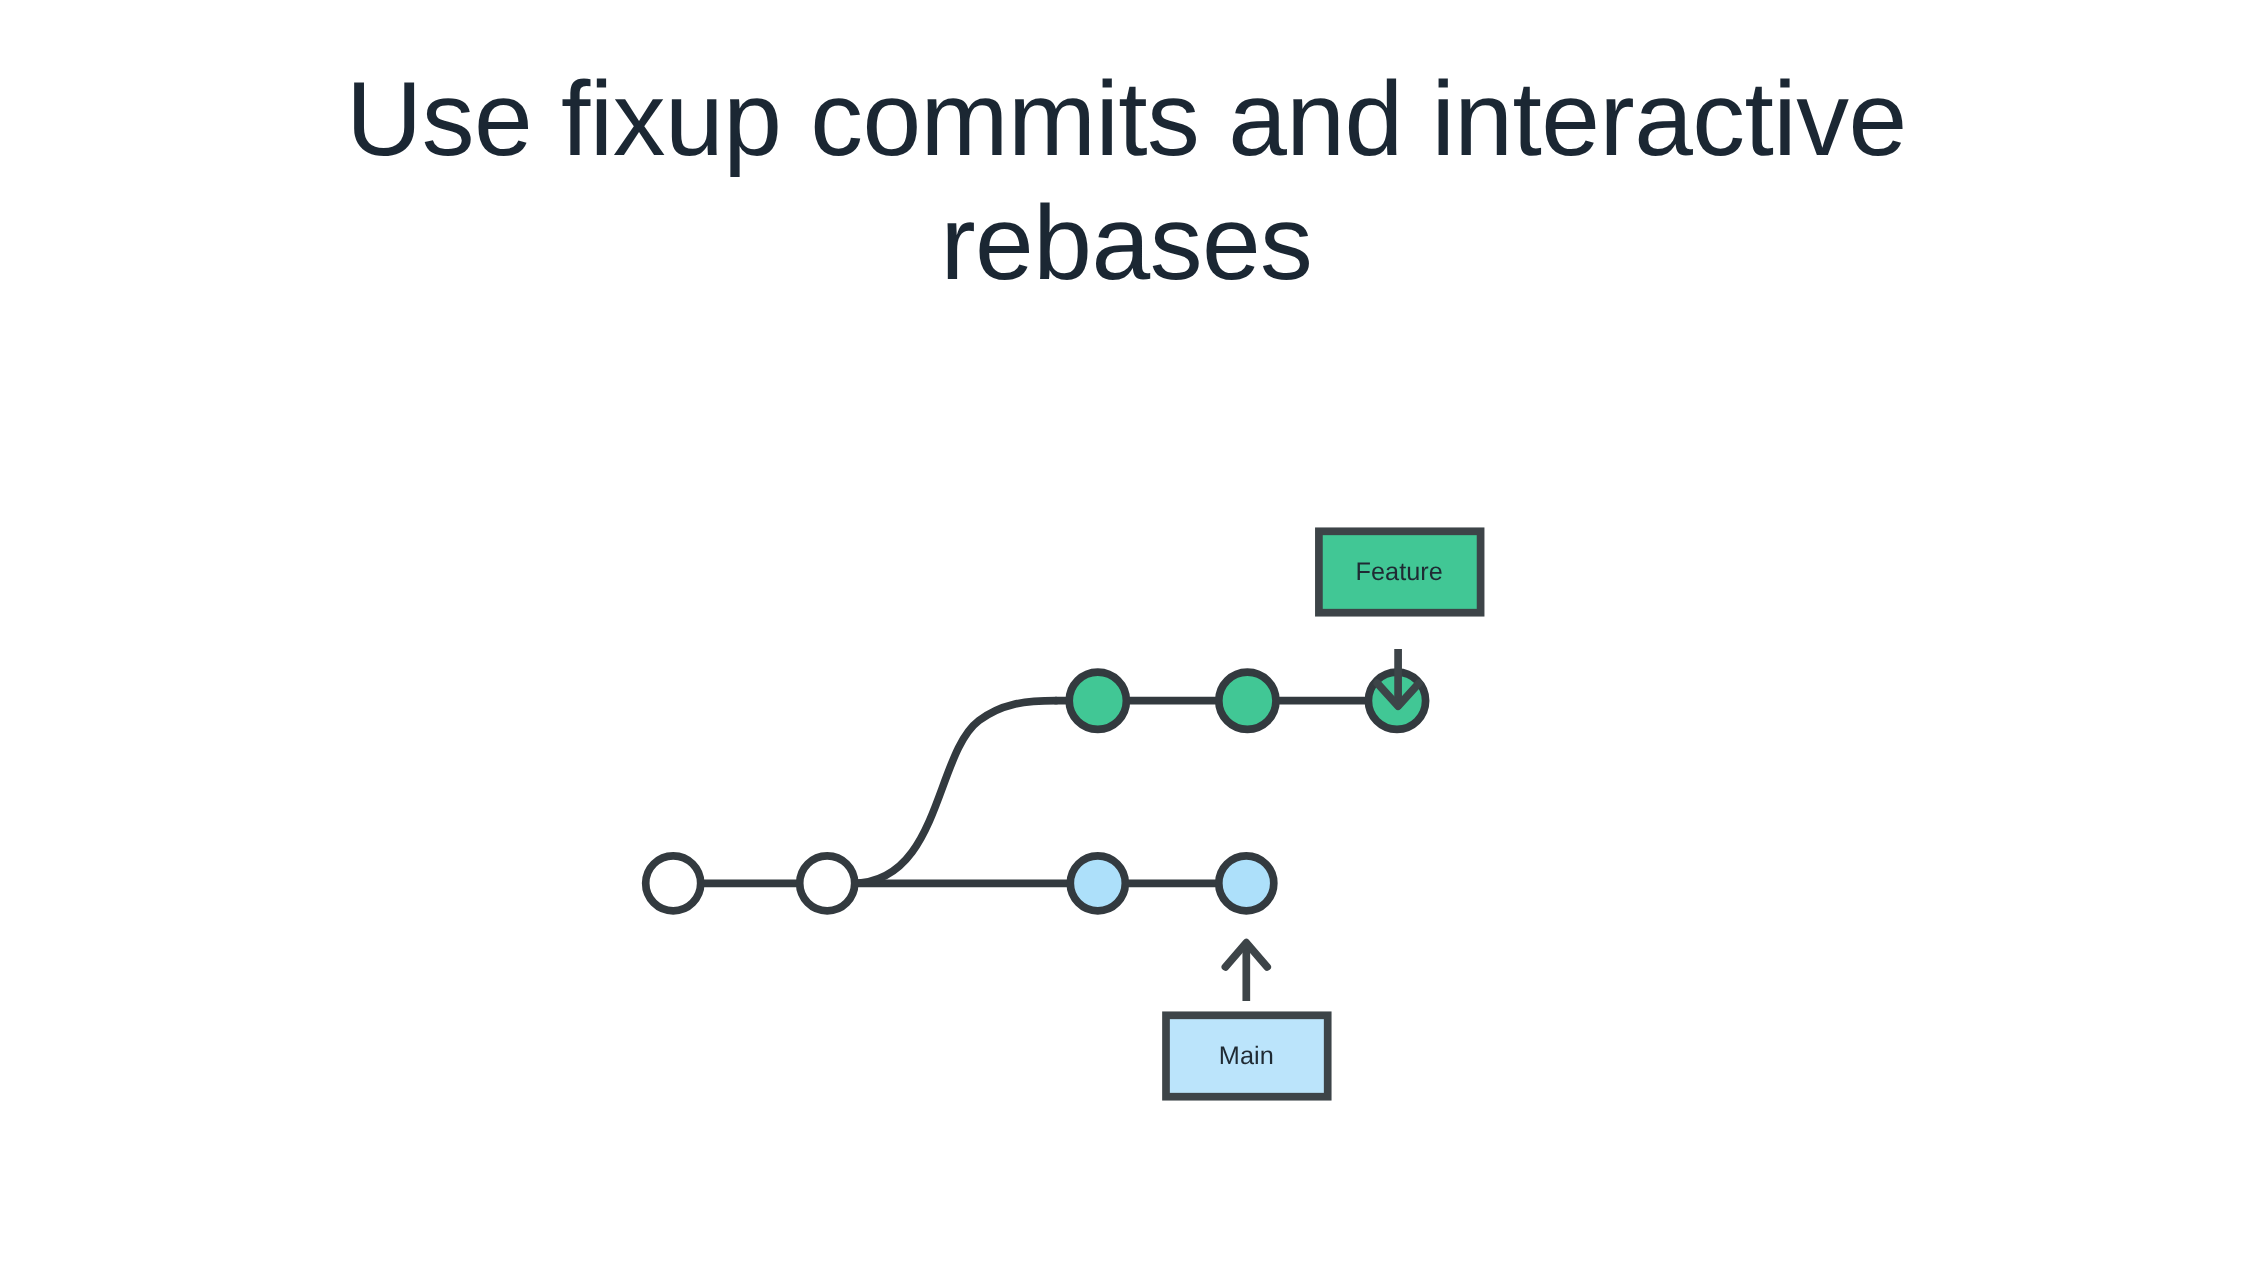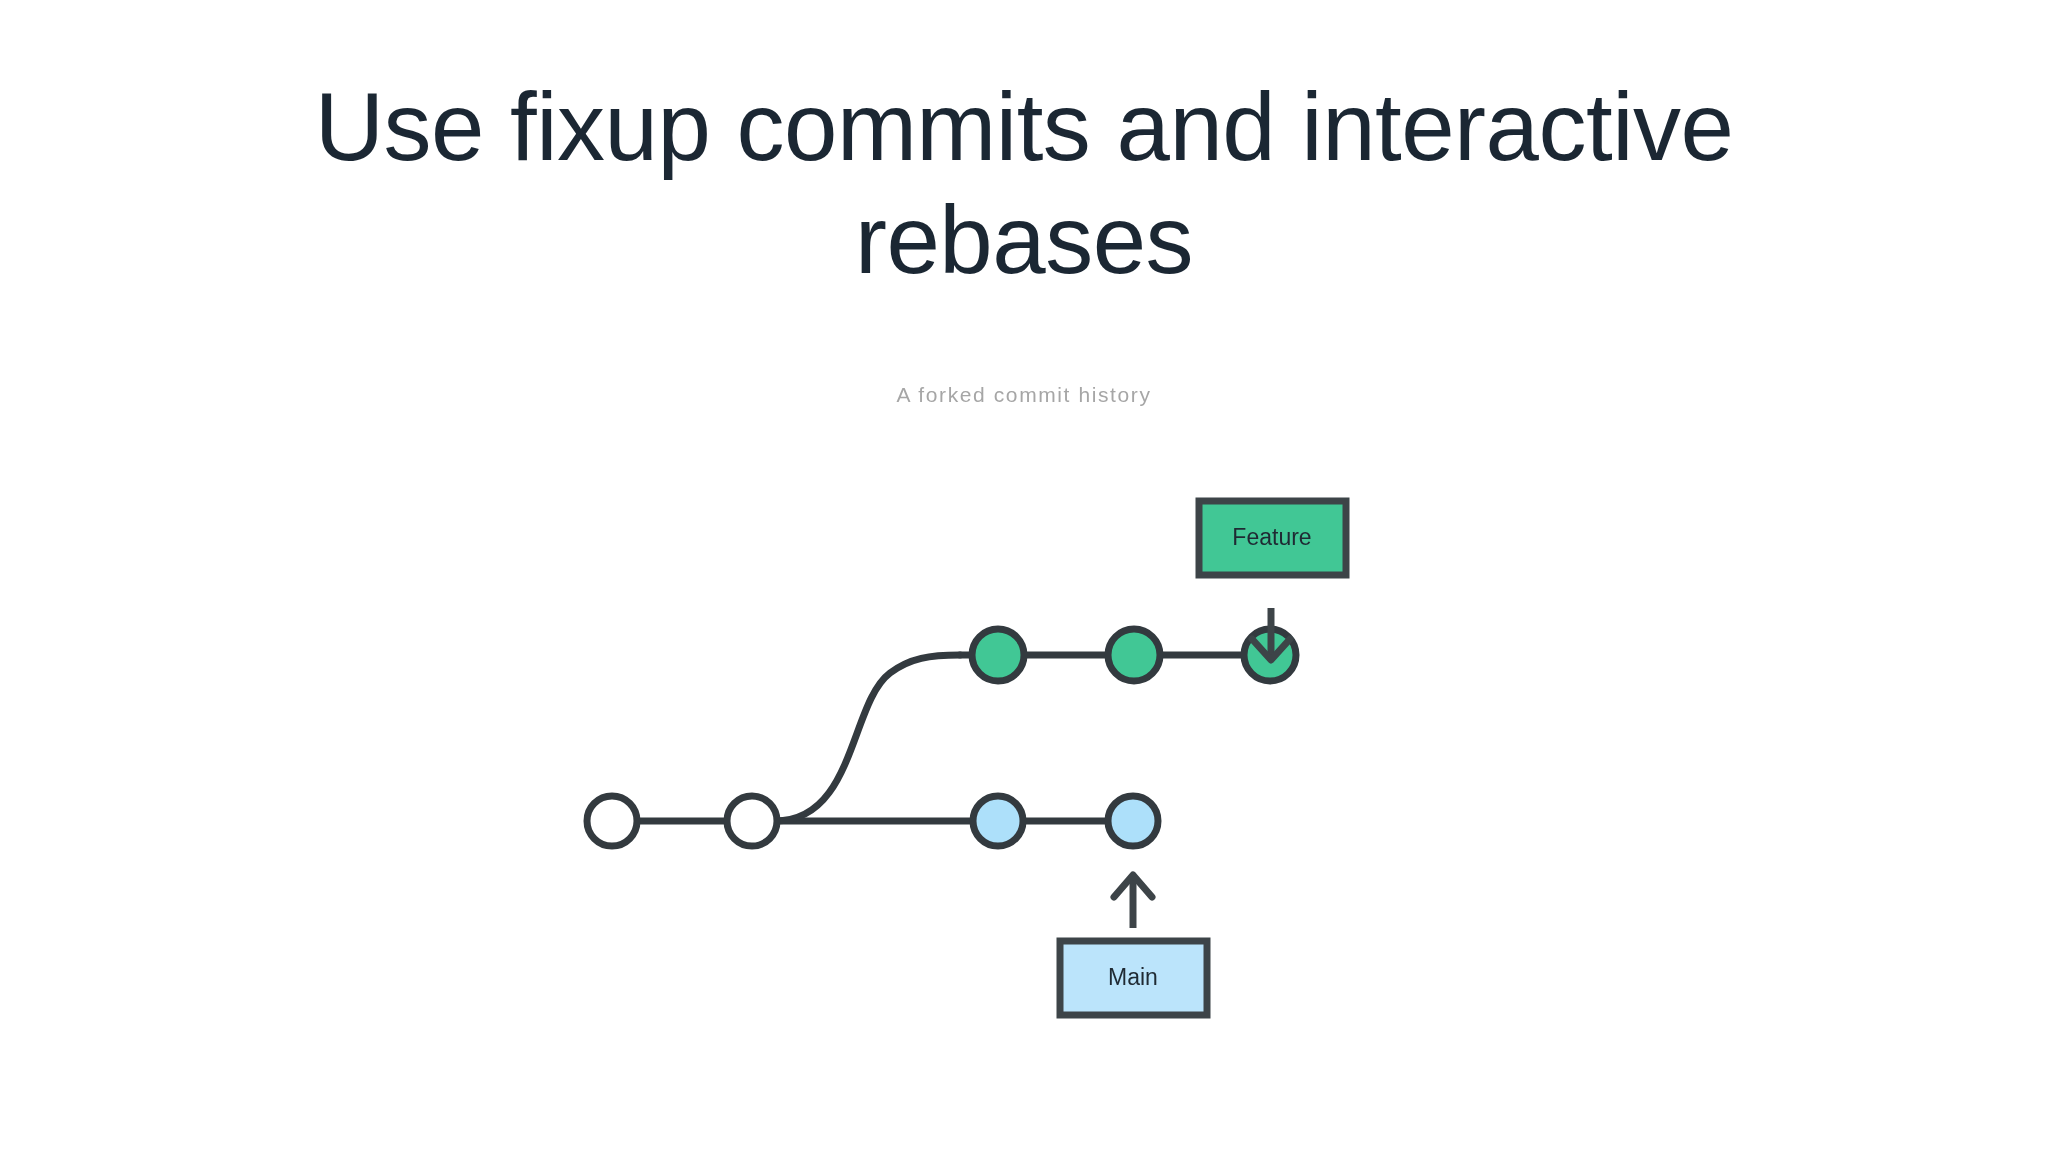--- a/index.html
+++ b/index.html
@@ -12,21 +12,20 @@
     background: #ffffff;
     font-family: "Liberation Sans", sans-serif;
     overflow: hidden;
     position: relative;
   }
 
   .slide {
     position: absolute;
     inset: 0;
     background: #ffffff;
-    margin-top: 18px;
   }
 
   
   .title-block {
     position: absolute;
     top: 52px;
     left: 50%;
     transform: translateX(-50%);
     width: 1560px;
     text-align: center;
@@ -119,23 +118,20 @@
 </style>
 </head>
 <body>
 
 <div class="slide">
 
   <div class="title-block">
     <h1 class="slide-title">Use fixup commits and interactive rebases</h1>
   </div>
 
-  <div class="subtitle-block">
-    <p class="slide-subtitle">A forked commit history</p>
-  </div>
 
   <div class="diagram-wrap">
     <svg class="diagram-svg" viewBox="0 0 2048 620" xmlns="http://www.w3.org/2000/svg">
 
       <g>
 
         <path class="git-edge" d="M 612 348 L 752 348"></path>
 
         <path class="git-edge" d="M 752 348 L 1133 348"></path>
 

